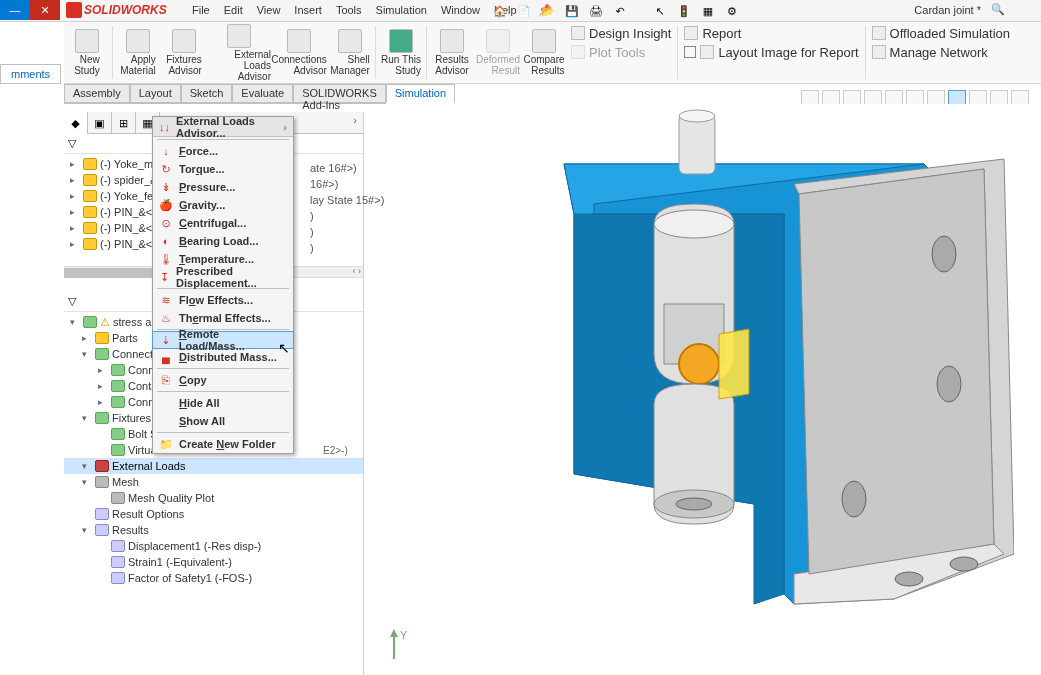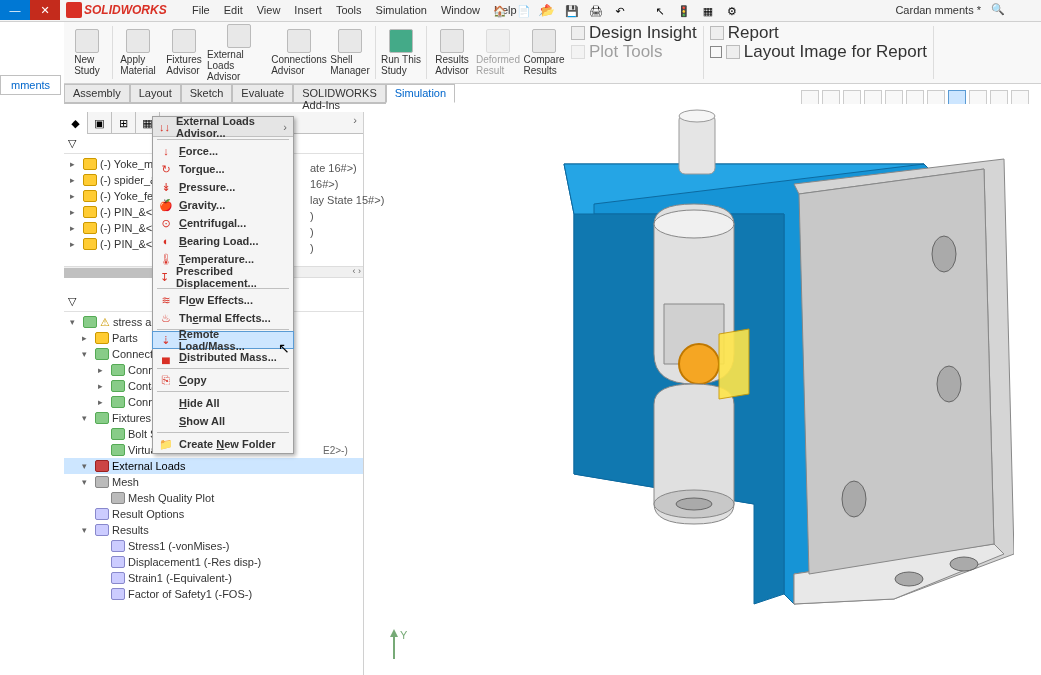--- a/index.html
+++ b/index.html
@@ -15,31 +15,31 @@
 .win-btn.min { background: #0078d4; }
 .win-btn.close { background: #c42b1c; }
 .menu-items { display: flex; gap: 14px; margin-left: 128px; justify-content: flex-end; }
 .menu-item { color: #333; cursor: pointer; }
 .pin-icon { margin-left: 8px; color: #0078d4; }
 .qat { position: absolute; left: 490px; top: 2px; display: flex; gap: 4px; align-items: center; }
 .qat-btn { width: 20px; height: 18px; border: 1px solid transparent; display: flex; align-items: center; justify-content: center; }
 .doc-title { position: absolute; right: 60px; top: 4px; color: #333; }
 .doc-right-icon { position: absolute; right: 34px; top: 3px; width: 16px; height: 16px; }
 
-.comments-tab { position: absolute; left: 0; top: 64px; background: #fff; border: 1px solid #c0c0c0; padding: 3px 10px; color: #0066cc; margin-top: 11px; }
+.comments-tab { position: absolute; left: 0; top: 64px; background: #fff; border: 1px solid #c0c0c0; padding: 3px 10px; color: #0066cc; }
 
 
 .ribbon { position: absolute; left: 64px; top: 22px; right: 0; height: 62px; background: #f8f8f8; border-bottom: 1px solid #d0d0d0; display: flex; }
 .rib-big { display: flex; flex-direction: column; align-items: center; justify-content: center; width: 46px; gap: 1px; }
 .rib-big-icon { width: 24px; height: 24px; background: #e8e8e8; border: 1px solid #bbb; border-radius: 2px; }
-.rib-big-label { font-size: 10px; text-align: left; line-height: 1.1; color: #333; }
+.rib-big-label { font-size: 10px; text-align: right; line-height: 1.1; color: #333; }
 .rib-small-col { display: flex; flex-direction: column; gap: 1px; padding: 2px 4px; }
 .rib-small { display: flex; align-items: center; gap: 4px; height: 18px; }
 .rib-small-icon { width: 14px; height: 14px; background: #eee; border: 1px solid #bbb; }
-.rib-small-label { font-size: 17px; color: #333; }
+.rib-small-label { font-size: 13px; color: #333; }
 .chk { width: 12px; height: 12px; border: 1px solid #888; }
 
 
 .cmd-tabs { position: absolute; left: 64px; top: 84px; height: 20px; display: flex; background: #f0f0f0; border-bottom: 1px solid #c0c0c0; width: 322px; }
 .cmd-tab { padding: 2px 8px; border: 1px solid #c0c0c0; background: #eaeaea; color: #333; font-size: 11px; }
 .cmd-tab.active { background: #fff; border-bottom: 1px solid #fff; color: #0066cc; }
 
 
 .view-toolbar { position: absolute; right: 12px; top: 90px; display: flex; gap: 3px; }
 .vt-btn { width: 18px; height: 18px; border: 1px solid #ccc; background: #f8f8f8; }
@@ -114,21 +114,21 @@
     <div class="qat-btn">📂</div>
     <div class="qat-btn">💾</div>
     <div class="qat-btn">🖨</div>
     <div class="qat-btn">↶</div>
     <div style="width:12px"></div>
     <div class="qat-btn">↖</div>
     <div class="qat-btn">🚦</div>
     <div class="qat-btn">▦</div>
     <div class="qat-btn">⚙</div>
   </div>
-  <span class="doc-title">Cardan mments *</span>
+  <span class="doc-title">Cardan joint *</span>
   <div class="doc-right-icon">🔍</div>
 </div>
 
 <div class="comments-tab">mments</div>
 
 <div class="ribbon">
   <div class="rib-big">
     <div class="rib-big-icon"></div>
     <div class="rib-big-label" style="white-space:pre-line">New
 Study</div>
@@ -197,20 +197,30 @@
         <div class="rib-small-icon"></div>
         <span class="rib-small-label">Report</span>
       </div>
     <div class="rib-small">
         <div class="chk"></div>
         <div class="rib-small-icon"></div>
         <span class="rib-small-label">Layout Image for Report</span>
       </div>
   </div>
   <div style="width:1px;background:#ddd;margin:4px 2px"></div>
+  <div class="rib-small-col">
+    <div class="rib-small">
+        <div class="rib-small-icon"></div>
+        <span class="rib-small-label">Offloaded Simulation</span>
+      </div>
+    <div class="rib-small">
+        <div class="rib-small-icon"></div>
+        <span class="rib-small-label">Manage Network</span>
+      </div>
+  </div>
 </div>
 
 <div class="cmd-tabs">
   <div class="cmd-tab">Assembly</div>
   <div class="cmd-tab">Layout</div>
   <div class="cmd-tab">Sketch</div>
   <div class="cmd-tab">Evaluate</div>
   <div class="cmd-tab">SOLIDWORKS Add-Ins</div>
   <div class="cmd-tab active">Simulation</div>
 </div>
@@ -348,25 +358,20 @@
       </div>
     <div class="tree-node" style="padding-left:18px">
         <span class="tree-expand"></span>
         <div class="tree-icon res"></div>
         <span class="tree-label">Result Options</span>
       </div>
     <div class="tree-node" style="padding-left:18px">
         <span class="tree-expand">▾</span>
         <div class="tree-icon res"></div>
         <span class="tree-label">Results</span>
-      </div>
-    <div class="tree-node" style="padding-left:34px">
-        <span class="tree-expand"></span>
-        <div class="tree-icon res"></div>
-        <span class="tree-label">Stress1 (-vonMises-)</span>
       </div>
     <div class="tree-node" style="padding-left:34px">
         <span class="tree-expand"></span>
         <div class="tree-icon res"></div>
         <span class="tree-label">Displacement1 (-Res disp-)</span>
       </div>
     <div class="tree-node" style="padding-left:34px">
         <span class="tree-expand"></span>
         <div class="tree-icon res"></div>
         <span class="tree-label">Strain1 (-Equivalent-)</span>

